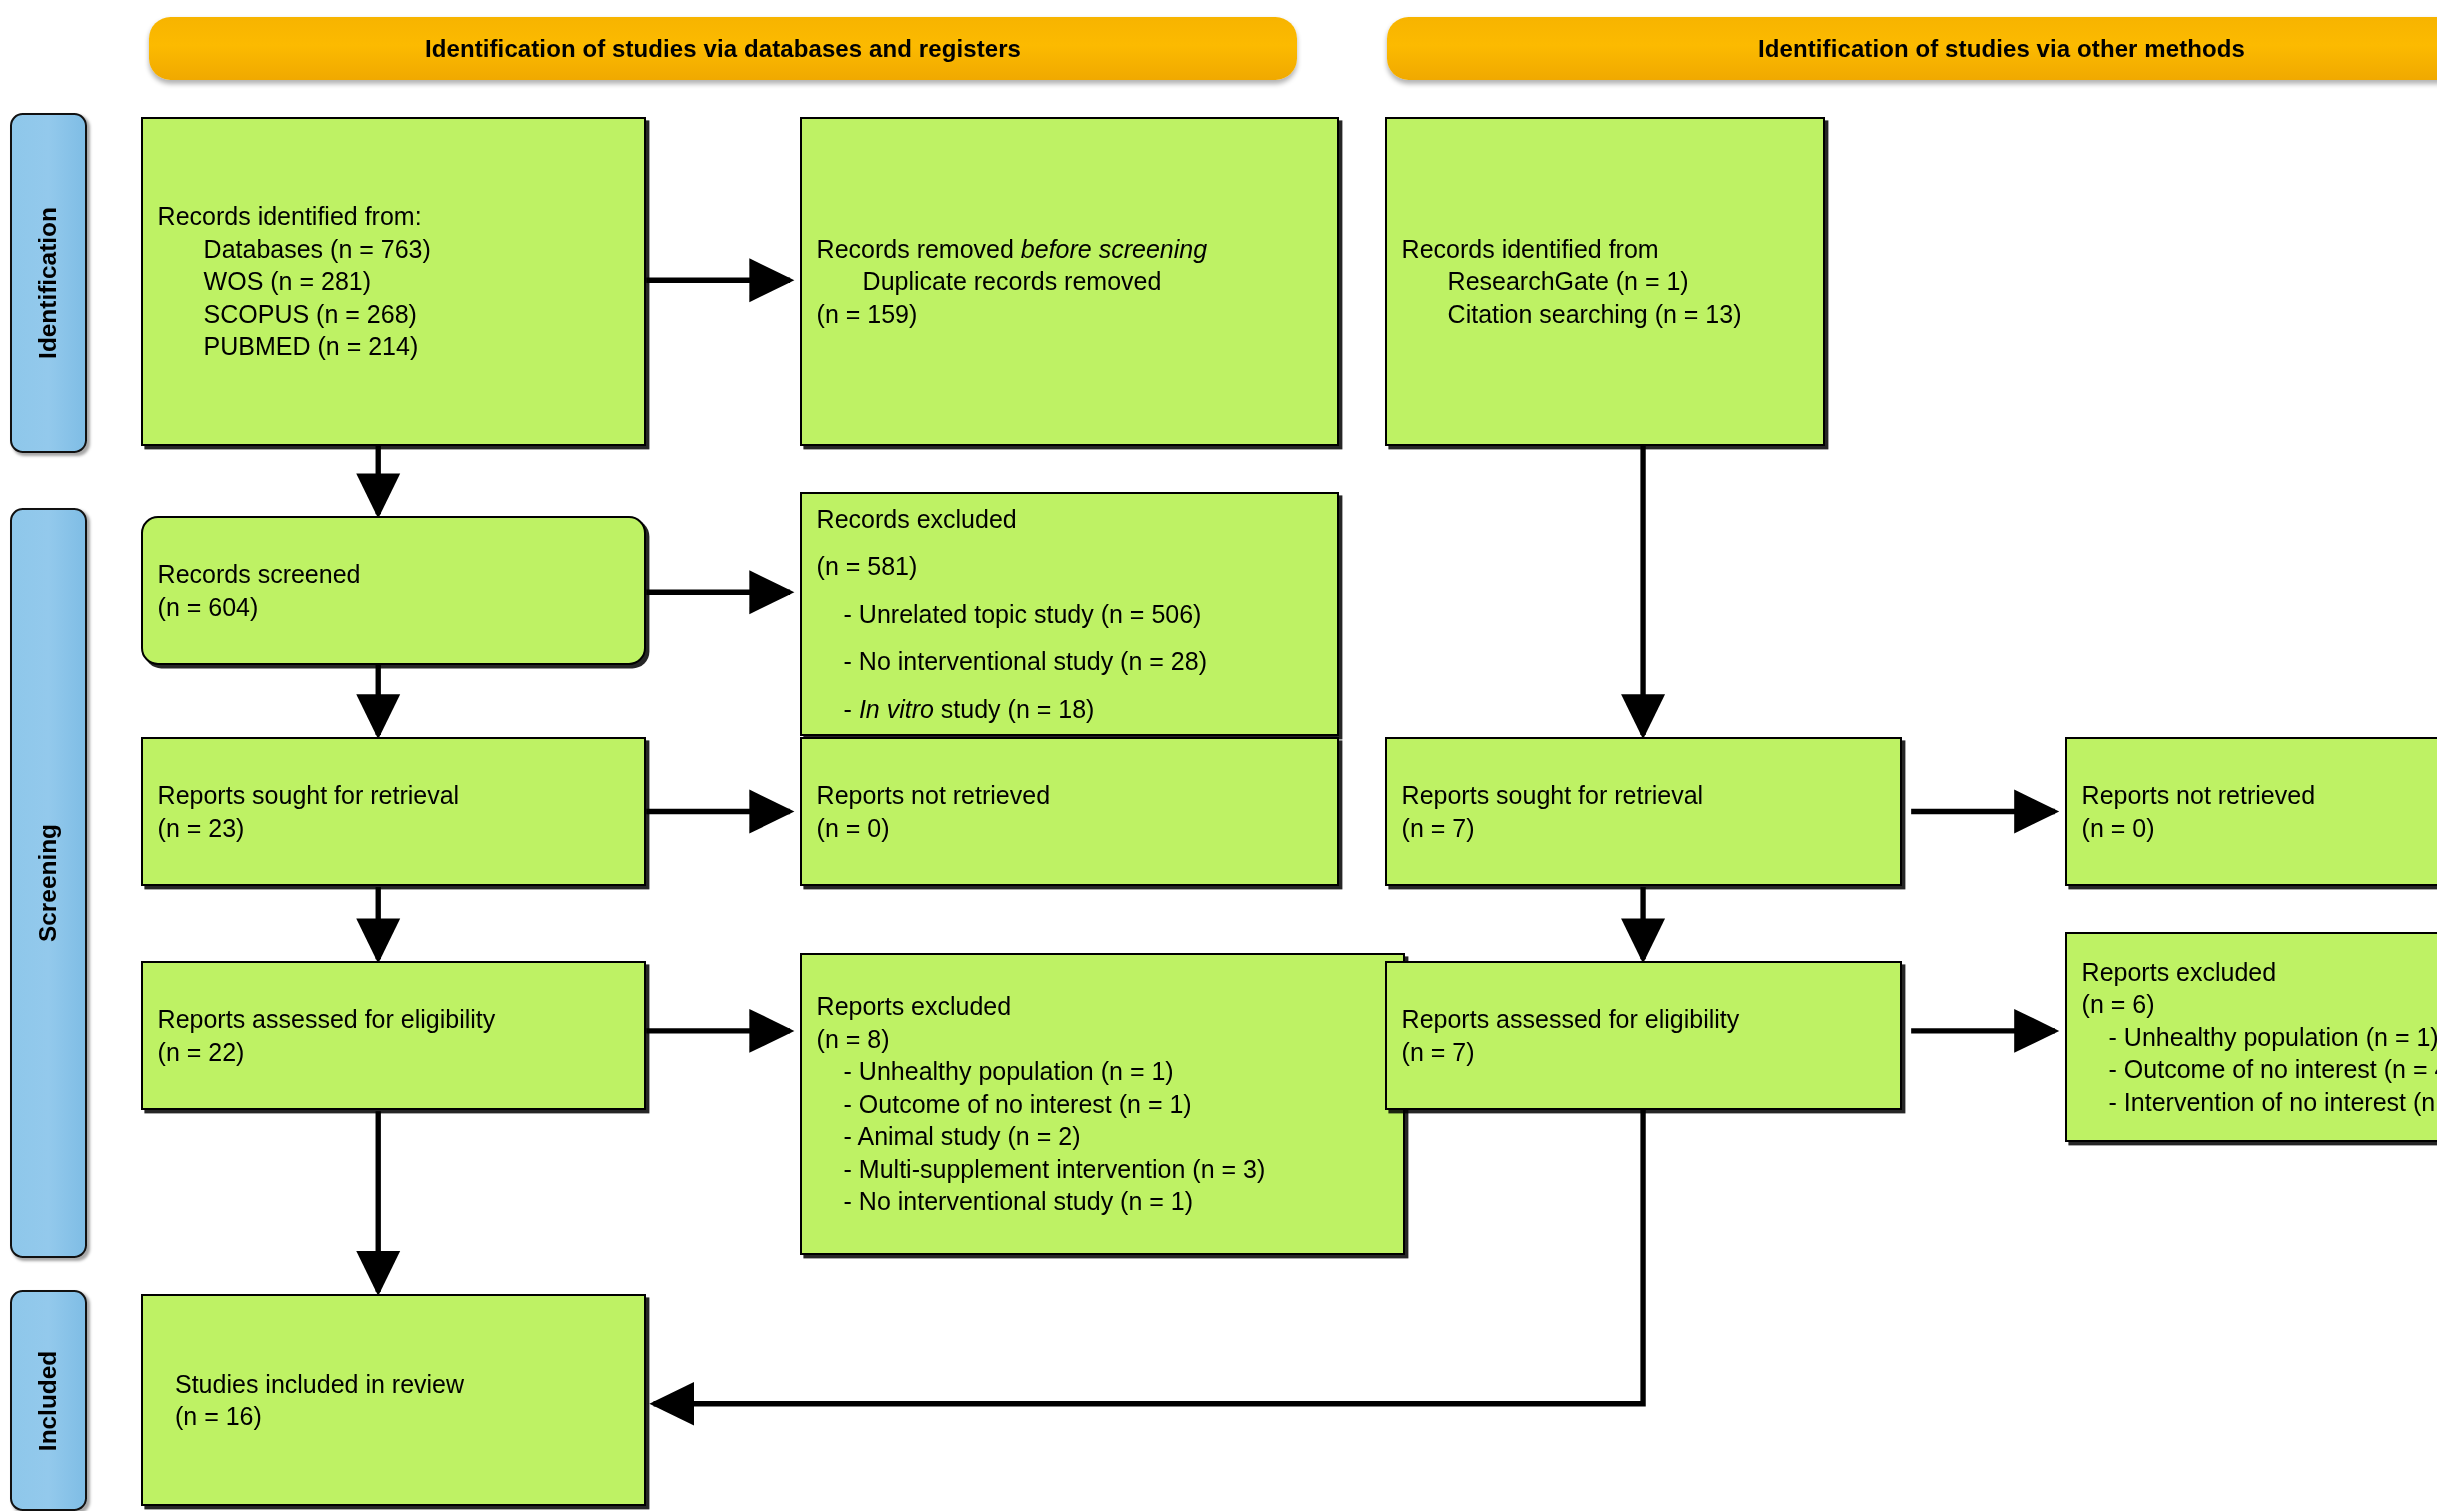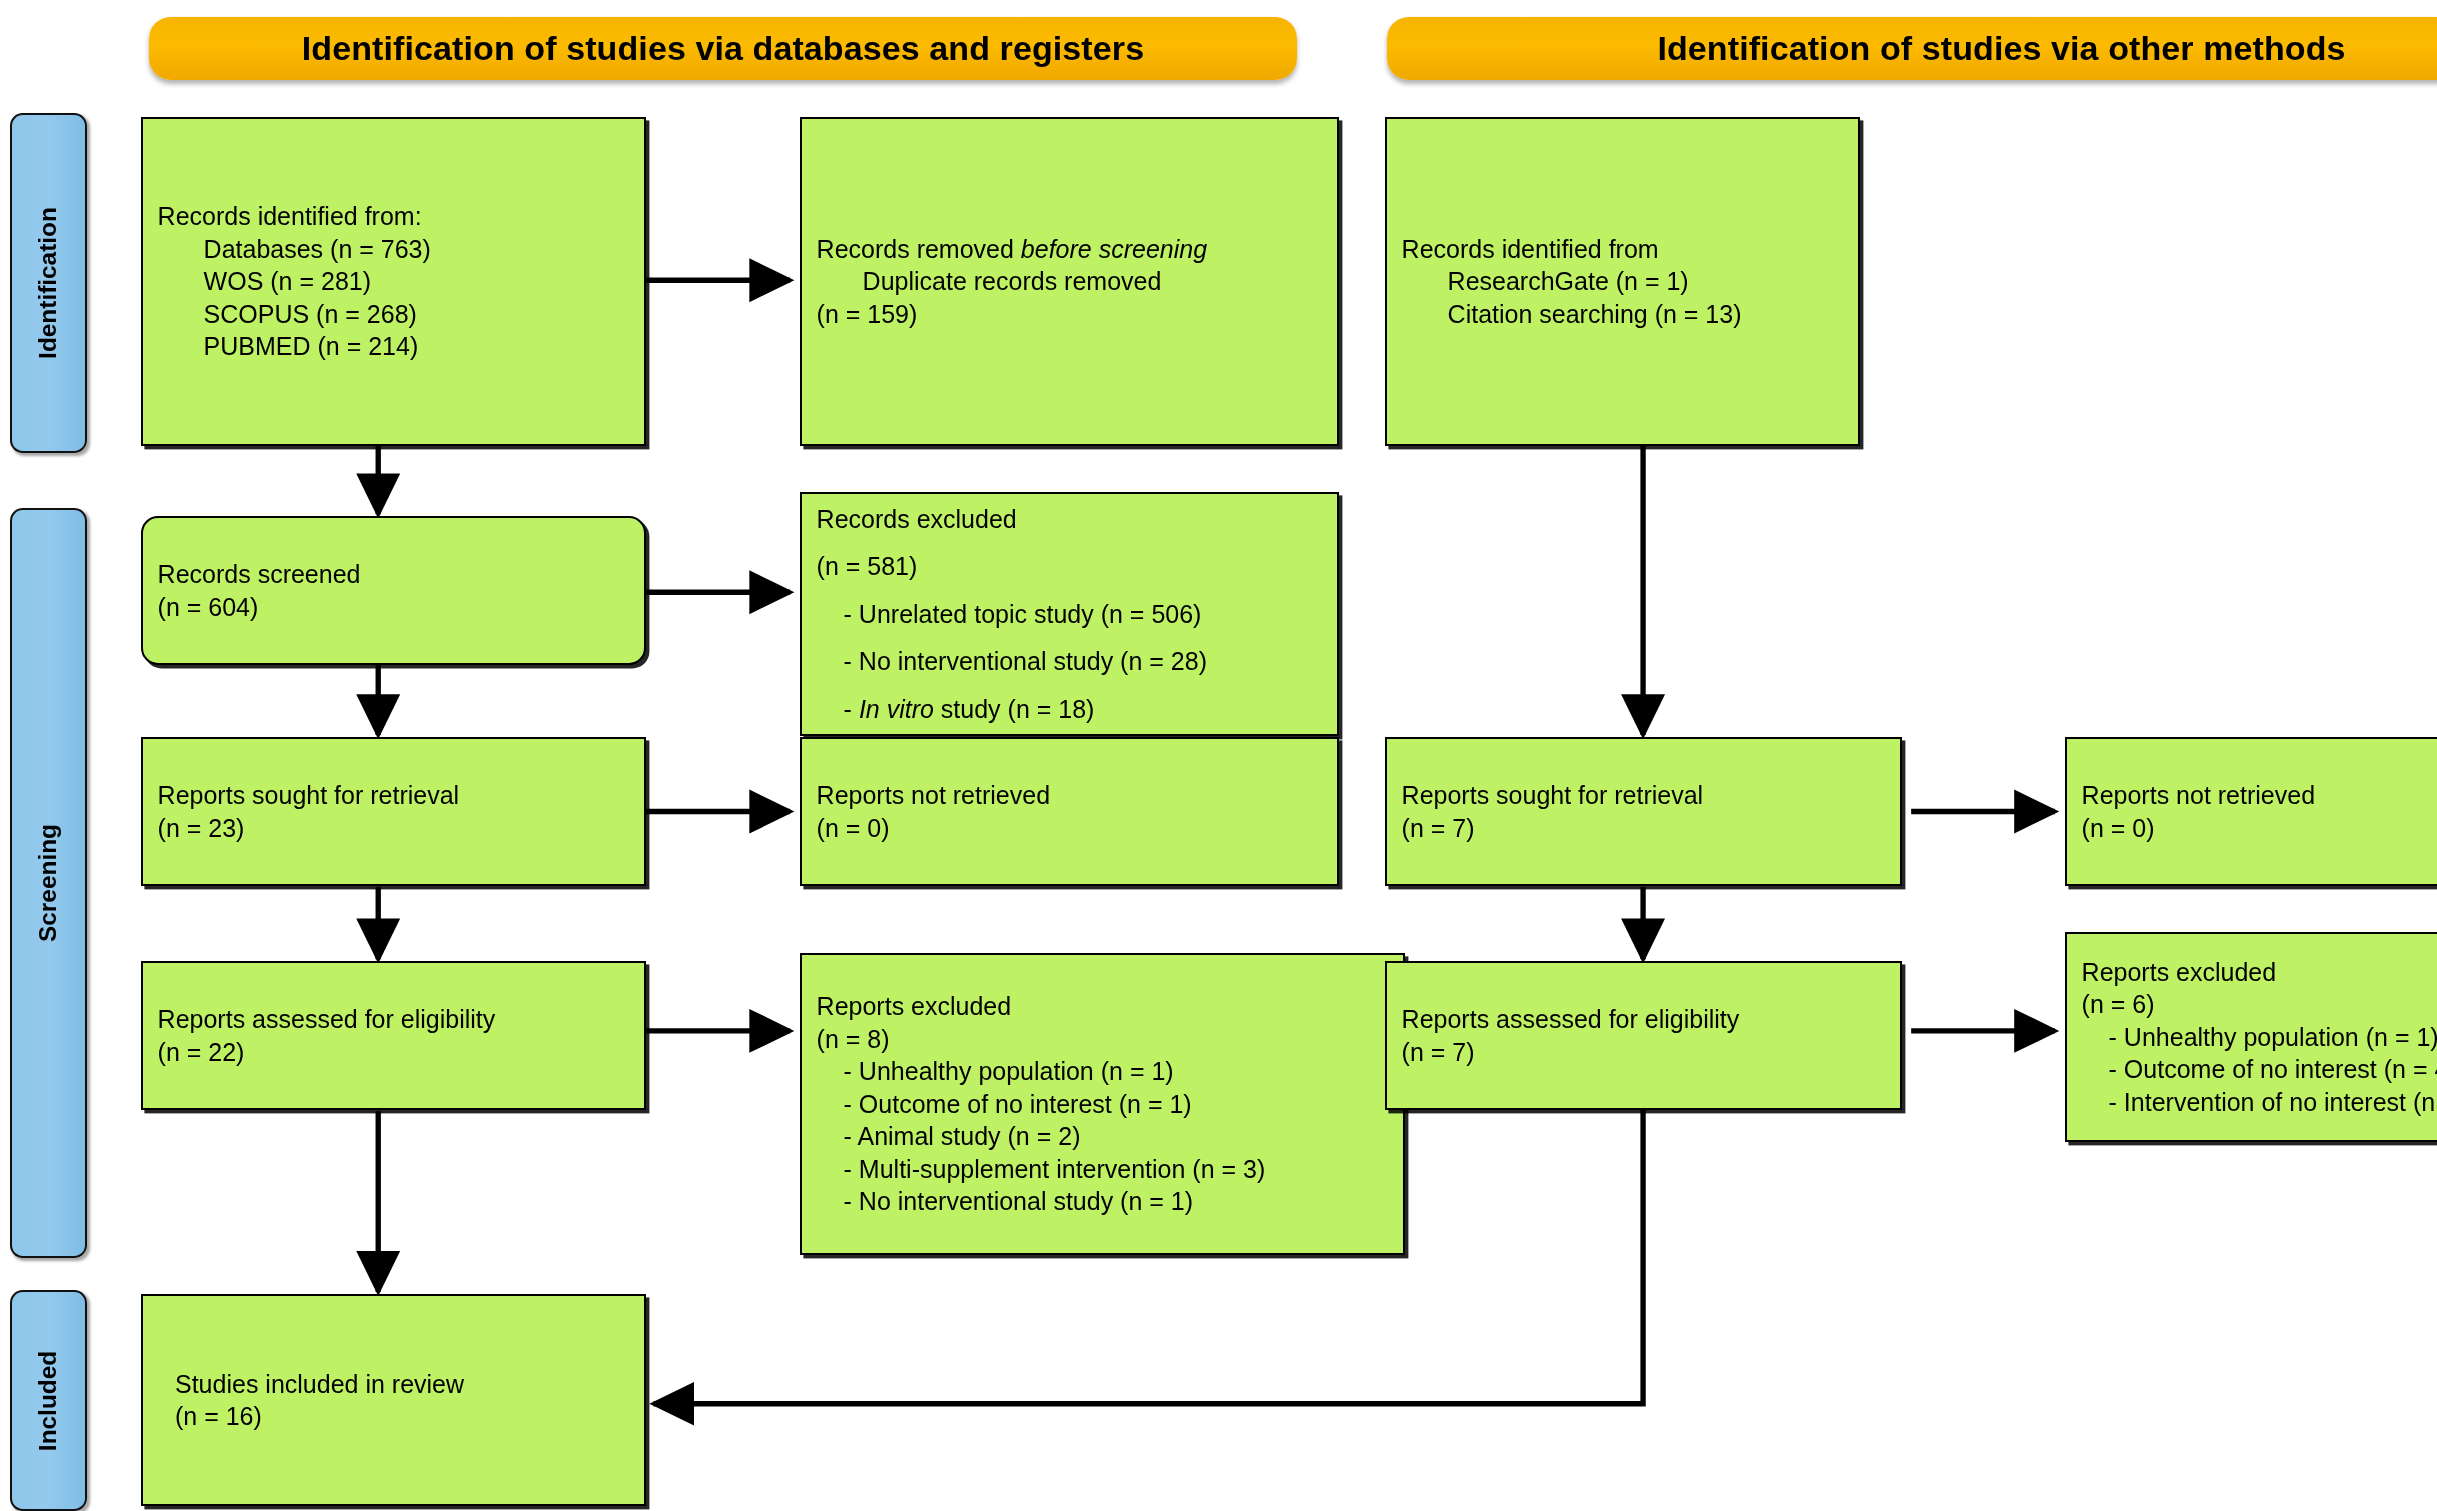--- a/index.html
+++ b/index.html
@@ -8,21 +8,21 @@
   #stage{position:relative;width:2633px;height:1511px;background:#ffffff;overflow:hidden;}
 
   
   .banner{
     position:absolute;
     background:linear-gradient(180deg,#f7b400 0%,#fcba00 45%,#f0a900 100%);
     border-radius:21.5px;
     box-shadow:0 3.9px 4.9px rgba(0,0,0,.30);
     display:flex;align-items:center;justify-content:center;
     color:#000;font-weight:bold;text-align:center;
-    font-size:34px;letter-spacing:0.1px;
+    font-size:24px;letter-spacing:0.1px;
   }
 
   
   .stage-label{
     position:absolute;
     background:linear-gradient(90deg,#8ec7ea 0%,#93c9ec 50%,#7fbde5 100%);
     border:2.4px solid #111;
     border-radius:12.7px;
     box-shadow:2.4px 2.4px 2.9px rgba(0,0,0,.35);
     display:flex;align-items:center;justify-content:center;
@@ -163,21 +163,21 @@
     <div class="line i2">- Animal study (n = 2)</div>
     <div class="line i2">- Multi-supplement intervention (n = 3)</div>
     <div class="line i2">- No interventional study (n = 1)</div>
   </div>
 
   <div class="box" style="left:141px;top:1294px;width:505px;height:212px;padding-left:32px;">
     <div class="line">Studies included in review</div>
     <div class="line">(n = 16)</div>
   </div>
 
-  <div class="box" style="left:1385px;top:117px;width:475px;height:329px;">
+  <div class="box" style="left:1385px;top:117px;width:440px;height:329px;">
     <div class="line">Records identified from</div>
     <div class="line i1">ResearchGate (n = 1)</div>
     <div class="line i1">Citation searching (n = 13)</div>
   </div>
 
   <div class="box" style="left:1385px;top:737px;width:517px;height:149px;">
     <div class="line">Reports sought for retrieval</div>
     <div class="line">(n = 7)</div>
   </div>
 

